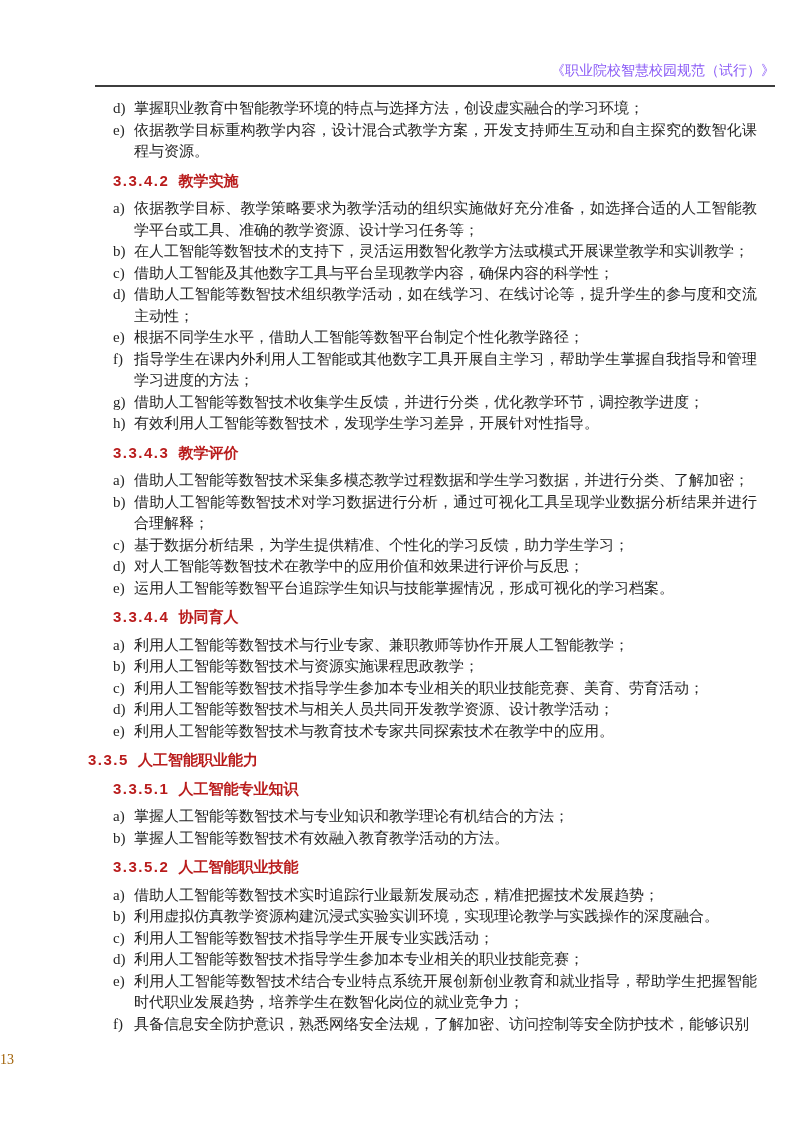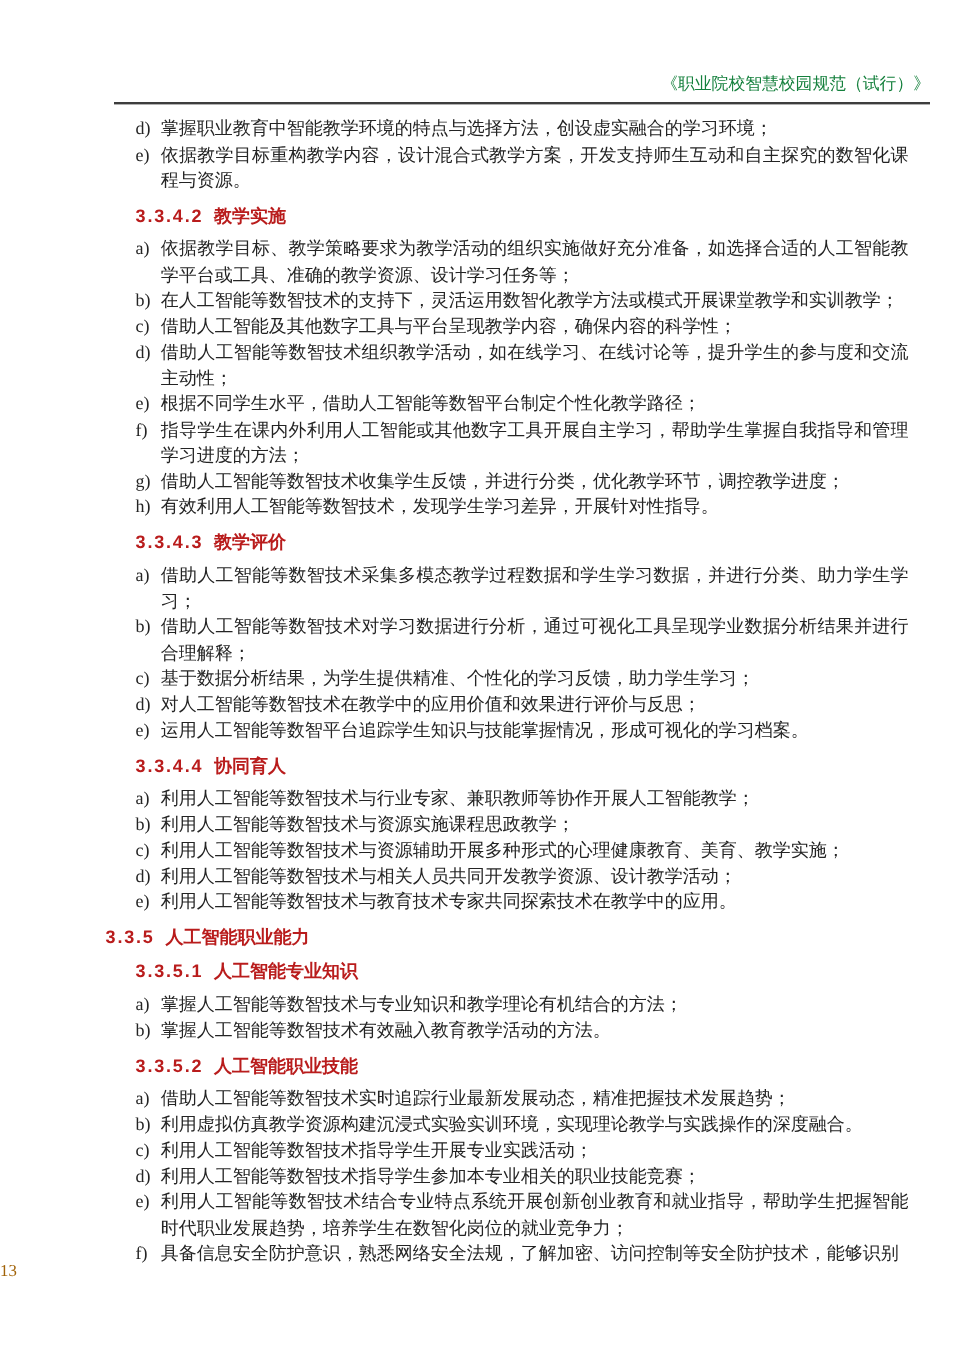--- a/index.html
+++ b/index.html
@@ -14,21 +14,21 @@
     overflow: hidden;
   }
   .page-header {
     position: absolute;
     left: 95px;
     top: 62px;
     width: 680px;
     text-align: right;
     font-size: 14px;
     line-height: 18px;
-    color: #15803d;
+    color: #8b5cf6;
     padding-bottom: 5px;
     border-bottom: 2px solid #3d3d3d;
   }
   .document-body {
     position: absolute;
     left: 113px;
     top: 98px;
     width: 644px;
     font-size: 15px;
     line-height: 21.5px;
@@ -114,21 +114,21 @@
         <span class="marker">g)</span>
         <span class="text">借助人工智能等数智技术收集学生反馈，并进行分类，优化教学环节，调控教学进度；</span>
       </div>
       <div class="list-item">
         <span class="marker">h)</span>
         <span class="text">有效利用人工智能等数智技术，发现学生学习差异，开展针对性指导。</span>
       </div>
       <div class="section-heading"><span class="sec-num">3.3.4.3</span><span class="sec-title">教学评价</span></div>
       <div class="list-item">
         <span class="marker">a)</span>
-        <span class="text">借助人工智能等数智技术采集多模态教学过程数据和学生学习数据，并进行分类、助力学生学习；</span>
+        <span class="text">借助人工智能等数智技术采集多模态教学过程数据和学生学习数据，并进行分类、了解加密；</span>
       </div>
       <div class="list-item">
         <span class="marker">b)</span>
         <span class="text">借助人工智能等数智技术对学习数据进行分析，通过可视化工具呈现学业数据分析结果并进行合理解释；</span>
       </div>
       <div class="list-item">
         <span class="marker">c)</span>
         <span class="text">基于数据分析结果，为学生提供精准、个性化的学习反馈，助力学生学习；</span>
       </div>
       <div class="list-item">
@@ -143,21 +143,21 @@
       <div class="list-item">
         <span class="marker">a)</span>
         <span class="text">利用人工智能等数智技术与行业专家、兼职教师等协作开展人工智能教学；</span>
       </div>
       <div class="list-item">
         <span class="marker">b)</span>
         <span class="text">利用人工智能等数智技术与资源实施课程思政教学；</span>
       </div>
       <div class="list-item">
         <span class="marker">c)</span>
-        <span class="text">利用人工智能等数智技术与资源辅助开展多种形式的心理健康教育、美育、教学实施；</span>
+        <span class="text">利用人工智能等数智技术指导学生参加本专业相关的职业技能竞赛、美育、劳育活动；</span>
       </div>
       <div class="list-item">
         <span class="marker">d)</span>
         <span class="text">利用人工智能等数智技术与相关人员共同开发教学资源、设计教学活动；</span>
       </div>
       <div class="list-item">
         <span class="marker">e)</span>
         <span class="text">利用人工智能等数智技术与教育技术专家共同探索技术在教学中的应用。</span>
       </div>
       <div class="section-heading level-1"><span class="sec-num">3.3.5</span><span class="sec-title">人工智能职业能力</span></div>

